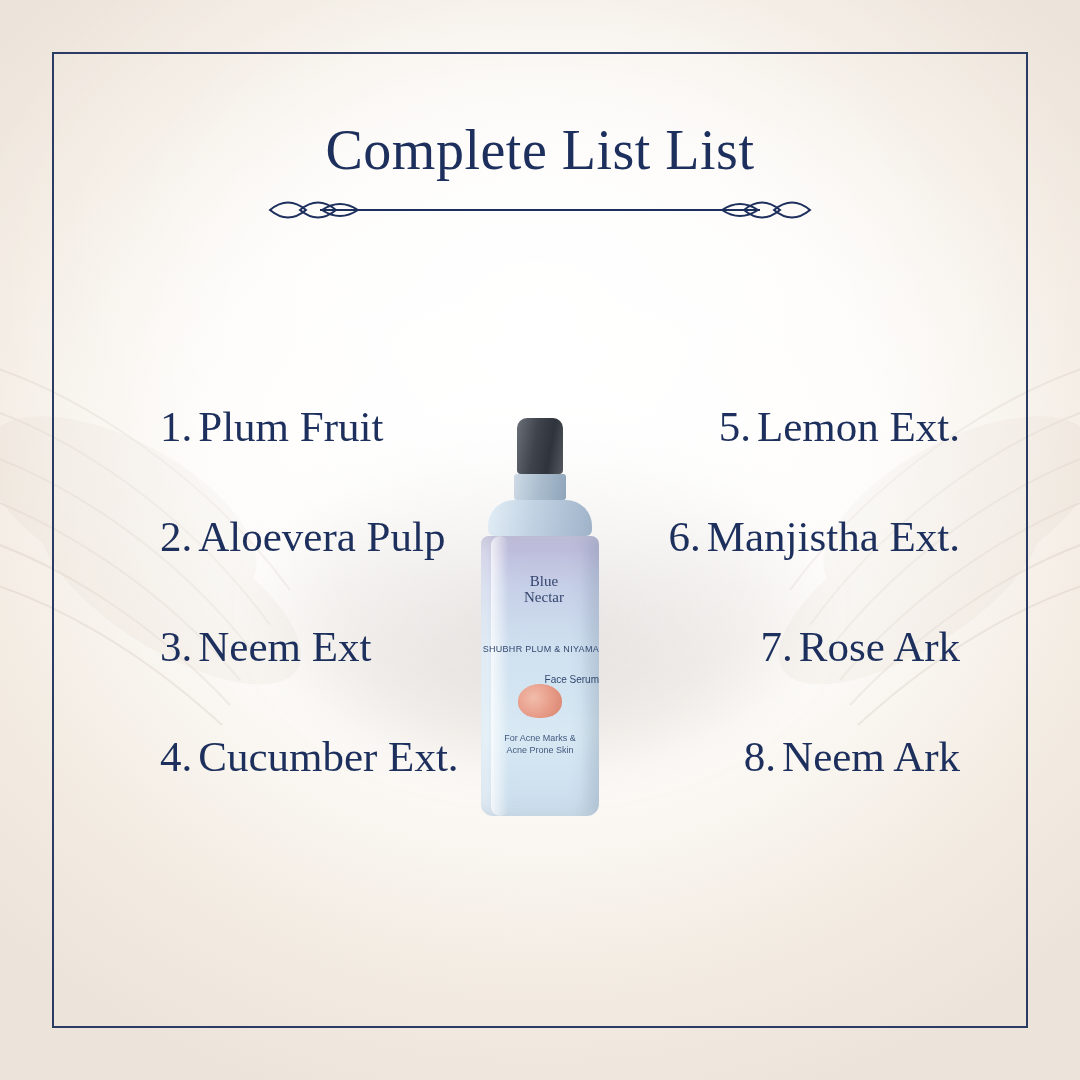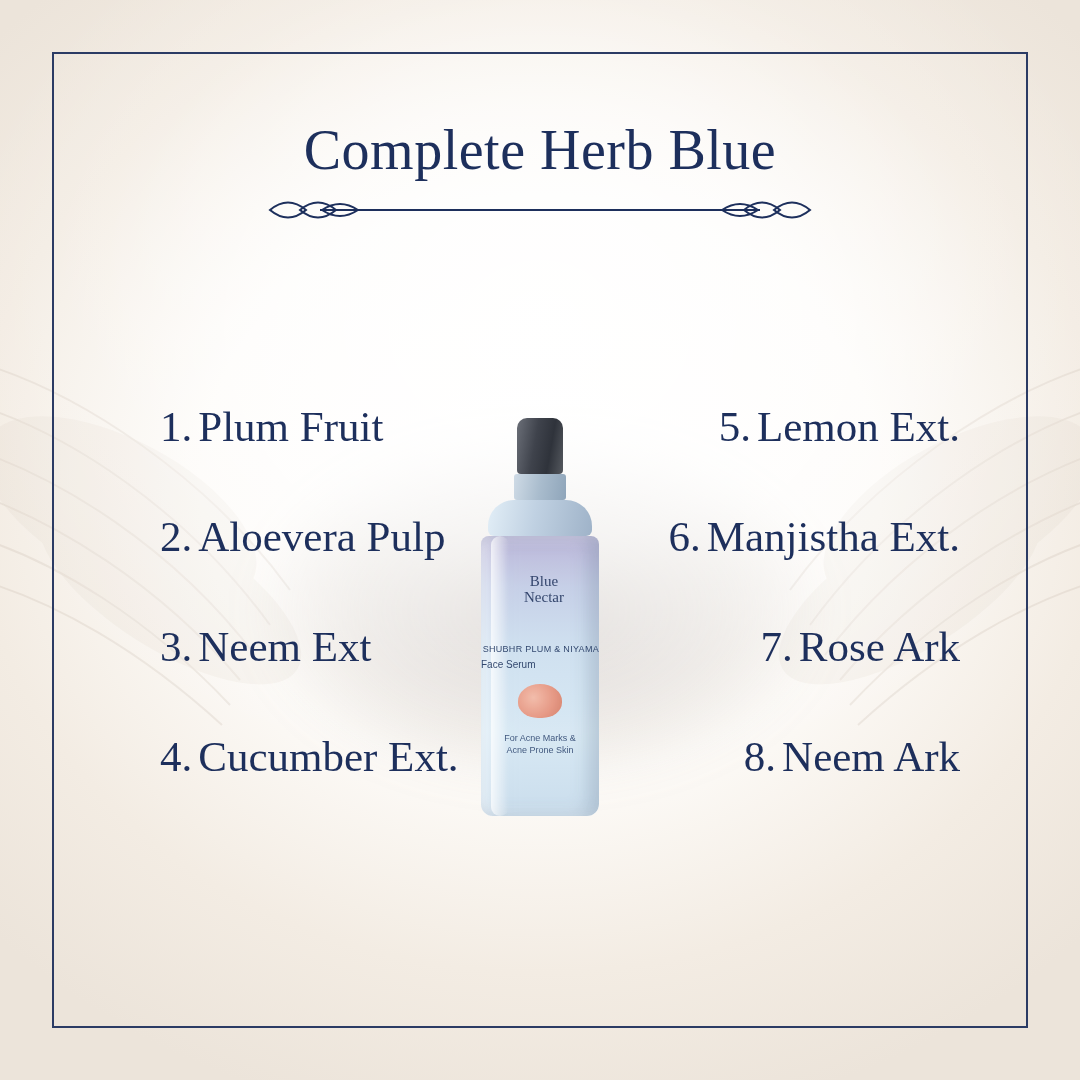--- a/index.html
+++ b/index.html
@@ -176,23 +176,23 @@
     left: 0; right: 0;
     text-align: right;
     color: #243a63;
     font-size: 9px;
     letter-spacing: 0.3px;
     font-family: "Liberation Sans", sans-serif;
     opacity: 0.92;
   }
   .prod-sub {
     position: absolute;
-    top: 123px;
+    top: 138px;
     left: 0; right: 0;
-    text-align: left;
+    text-align: right;
     color: #243a63;
     font-size: 10px;
     font-family: "Liberation Sans", sans-serif;
     opacity: 0.92;
   }
   .fruit {
     position: absolute;
     top: 148px;
     left: 50%;
     transform: translateX(-50%);
@@ -259,21 +259,21 @@
       </g>
     </svg>
   </div>
 
   <div class="shadow-blob"></div>
   <div class="veil"></div>
 
   <div class="frame"></div>
 
   <div class="content">
-    <div class="title">Complete Herb Blue</div>
+    <div class="title">Complete List List</div>
 
     <div class="divider">
       <svg viewBox="0 0 560 28" width="560" height="28" aria-hidden="true">
         <line x1="60" y1="14" x2="500" y2="14" stroke="#1d2f5c" stroke-width="2"></line>
         <g stroke="#1d2f5c" stroke-width="2" fill="none">
           <path d="M10,14 C22,4 34,4 46,14 C34,24 22,24 10,14 Z"></path>
           <path d="M40,14 C52,4 64,4 76,14 C64,24 52,24 40,14 Z"></path>
           <path d="M62,14 C74,6 86,6 98,14 C86,22 74,22 62,14 Z"></path>
           <path d="M462,14 C474,6 486,6 498,14 C486,22 474,22 462,14 Z"></path>
           <path d="M484,14 C496,4 508,4 520,14 C508,24 496,24 484,14 Z"></path>

